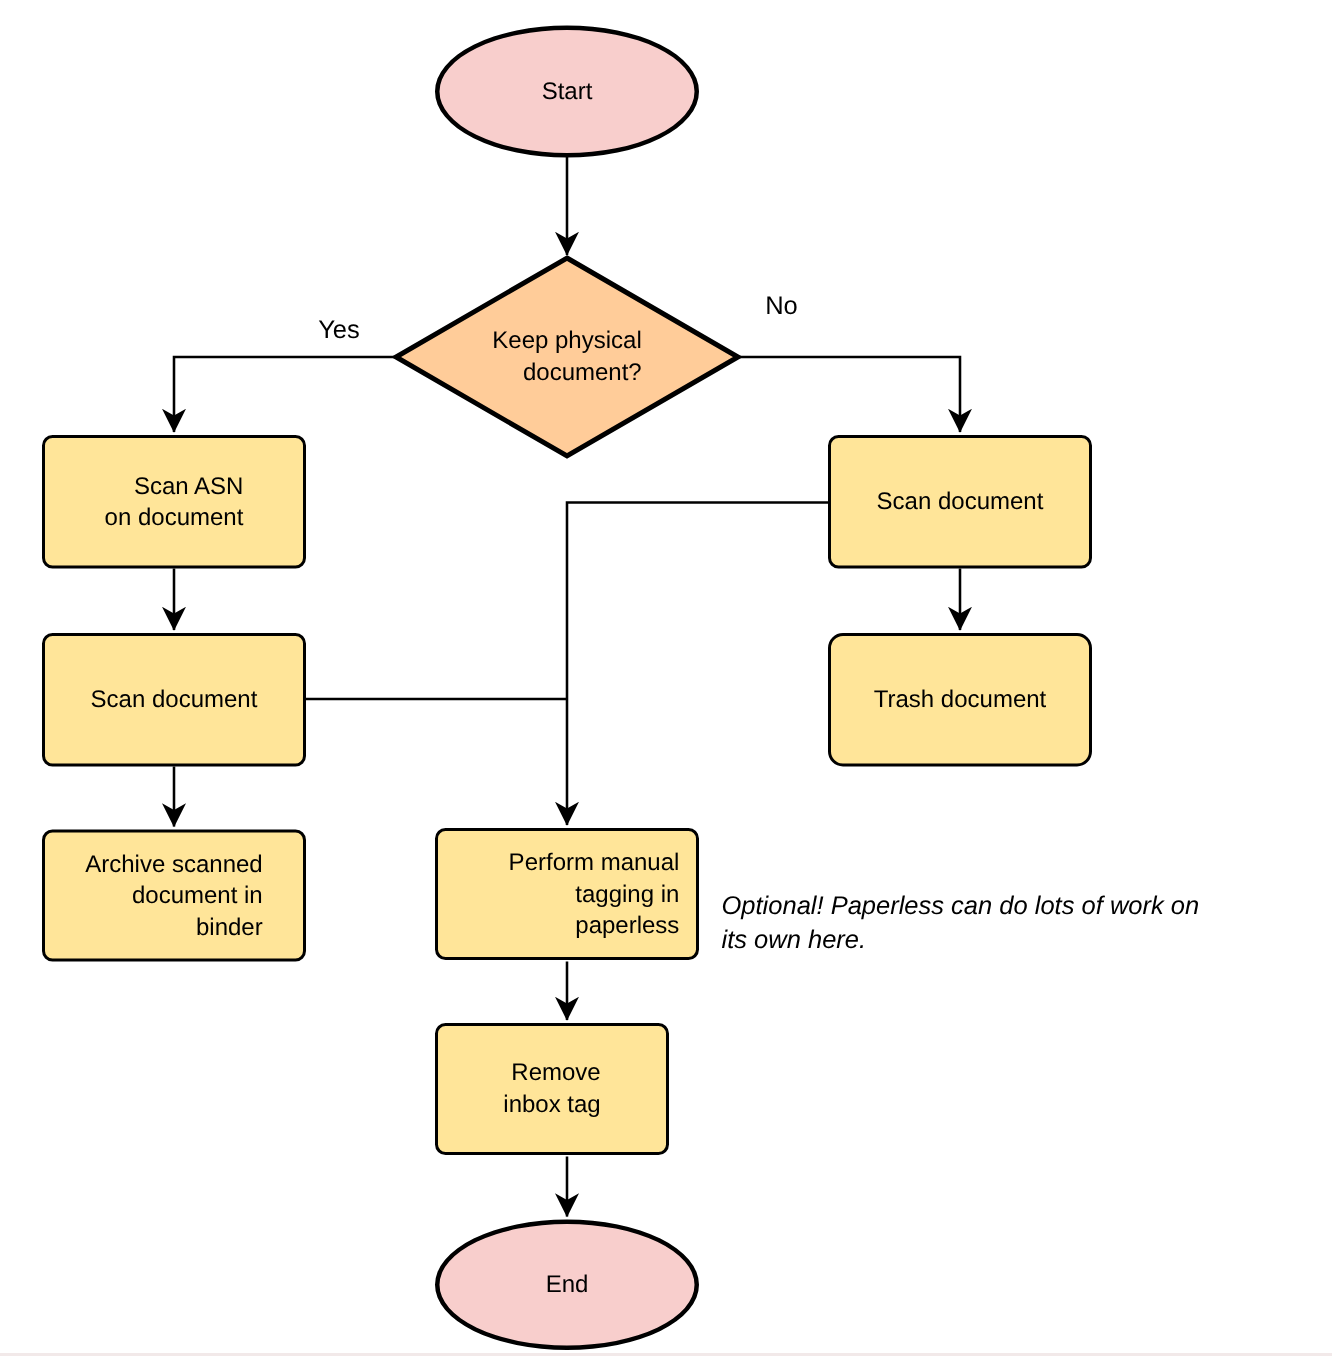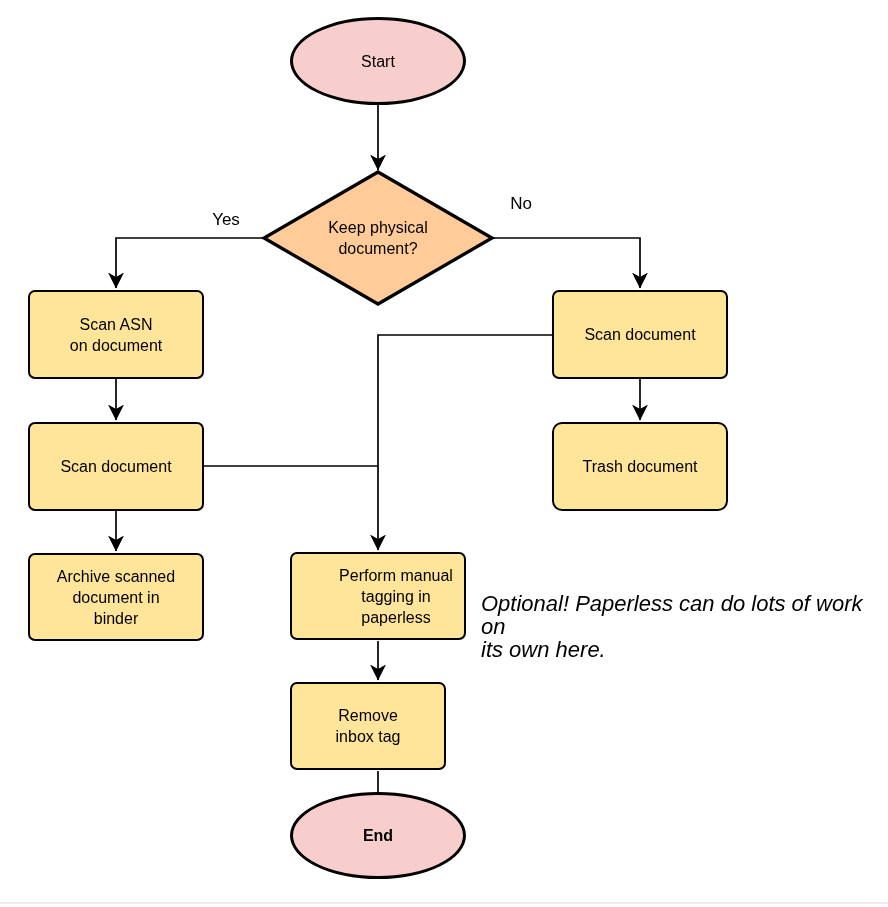--- a/index.html
+++ b/index.html
@@ -19,21 +19,21 @@
     position: absolute;
     left: 0;
     top: 0;
   }
   .node {
     position: absolute;
     box-sizing: border-box;
     display: flex;
     align-items: center;
     justify-content: center;
-    text-align: center;
+    text-align: right;
     white-space: pre-line;
     font-size: 16px;
     line-height: 21px;
     color: #000000;
   }
   .node.terminator {
     border: 3px solid #000000;
     border-radius: 50%;
   }
   .node.process {
@@ -50,21 +50,21 @@
     font-size: 17px;
     color: #000000;
     background: #ffffff;
     padding: 0 2px;
   }
   .annotation {
     position: absolute;
     left: 481px;
     top: 592px;
     width: 404px;
-    font-size: 22px;
+    font-size: 17px;
     line-height: 23px;
     font-style: italic;
     color: #000000;
     white-space: pre-line;
   }
   .bottom-line {
     position: absolute;
     left: 0;
     top: 902px;
     width: 888px;
@@ -110,21 +110,21 @@
       <div class="node process" style="left: 28px; top: 553px; width: 176px; height: 88px; background: rgb(255, 229, 153);">Archive scanned
 document in
 binder</div>
       <div class="node process" style="left: 552px; top: 290px; width: 176px; height: 89px; background: rgb(255, 229, 153);">Scan document</div>
       <div class="node process" style="left: 552px; top: 422px; width: 176px; height: 89px; background: rgb(255, 229, 153); border-radius: 10px;">Trash document</div>
       <div class="node process" style="left: 290px; top: 552px; width: 176px; height: 88px; background: rgb(255, 229, 153); padding-left: 36px;">Perform manual
 tagging in
 paperless</div>
       <div class="node process" style="left: 290px; top: 682px; width: 156px; height: 88px; background: rgb(255, 229, 153);">Remove
 inbox tag</div>
-      <div class="node terminator" style="left: 290px; top: 792px; width: 176px; height: 87px; background: rgb(248, 206, 204); font-weight: bold;">End</div>
+      <div class="node terminator" style="left: 290px; top: 813px; width: 176px; height: 87px; background: rgb(248, 206, 204);">End</div>
     </div>
   <div id="labels">
       <div class="edge-label" style="left: 226px; top: 220px;">Yes</div>
       <div class="edge-label" style="left: 521px; top: 204px;">No</div>
     </div>
 
   <div class="annotation">Optional! Paperless can do lots of work on
 its own here.</div>
 
   <div class="bottom-line"></div>

